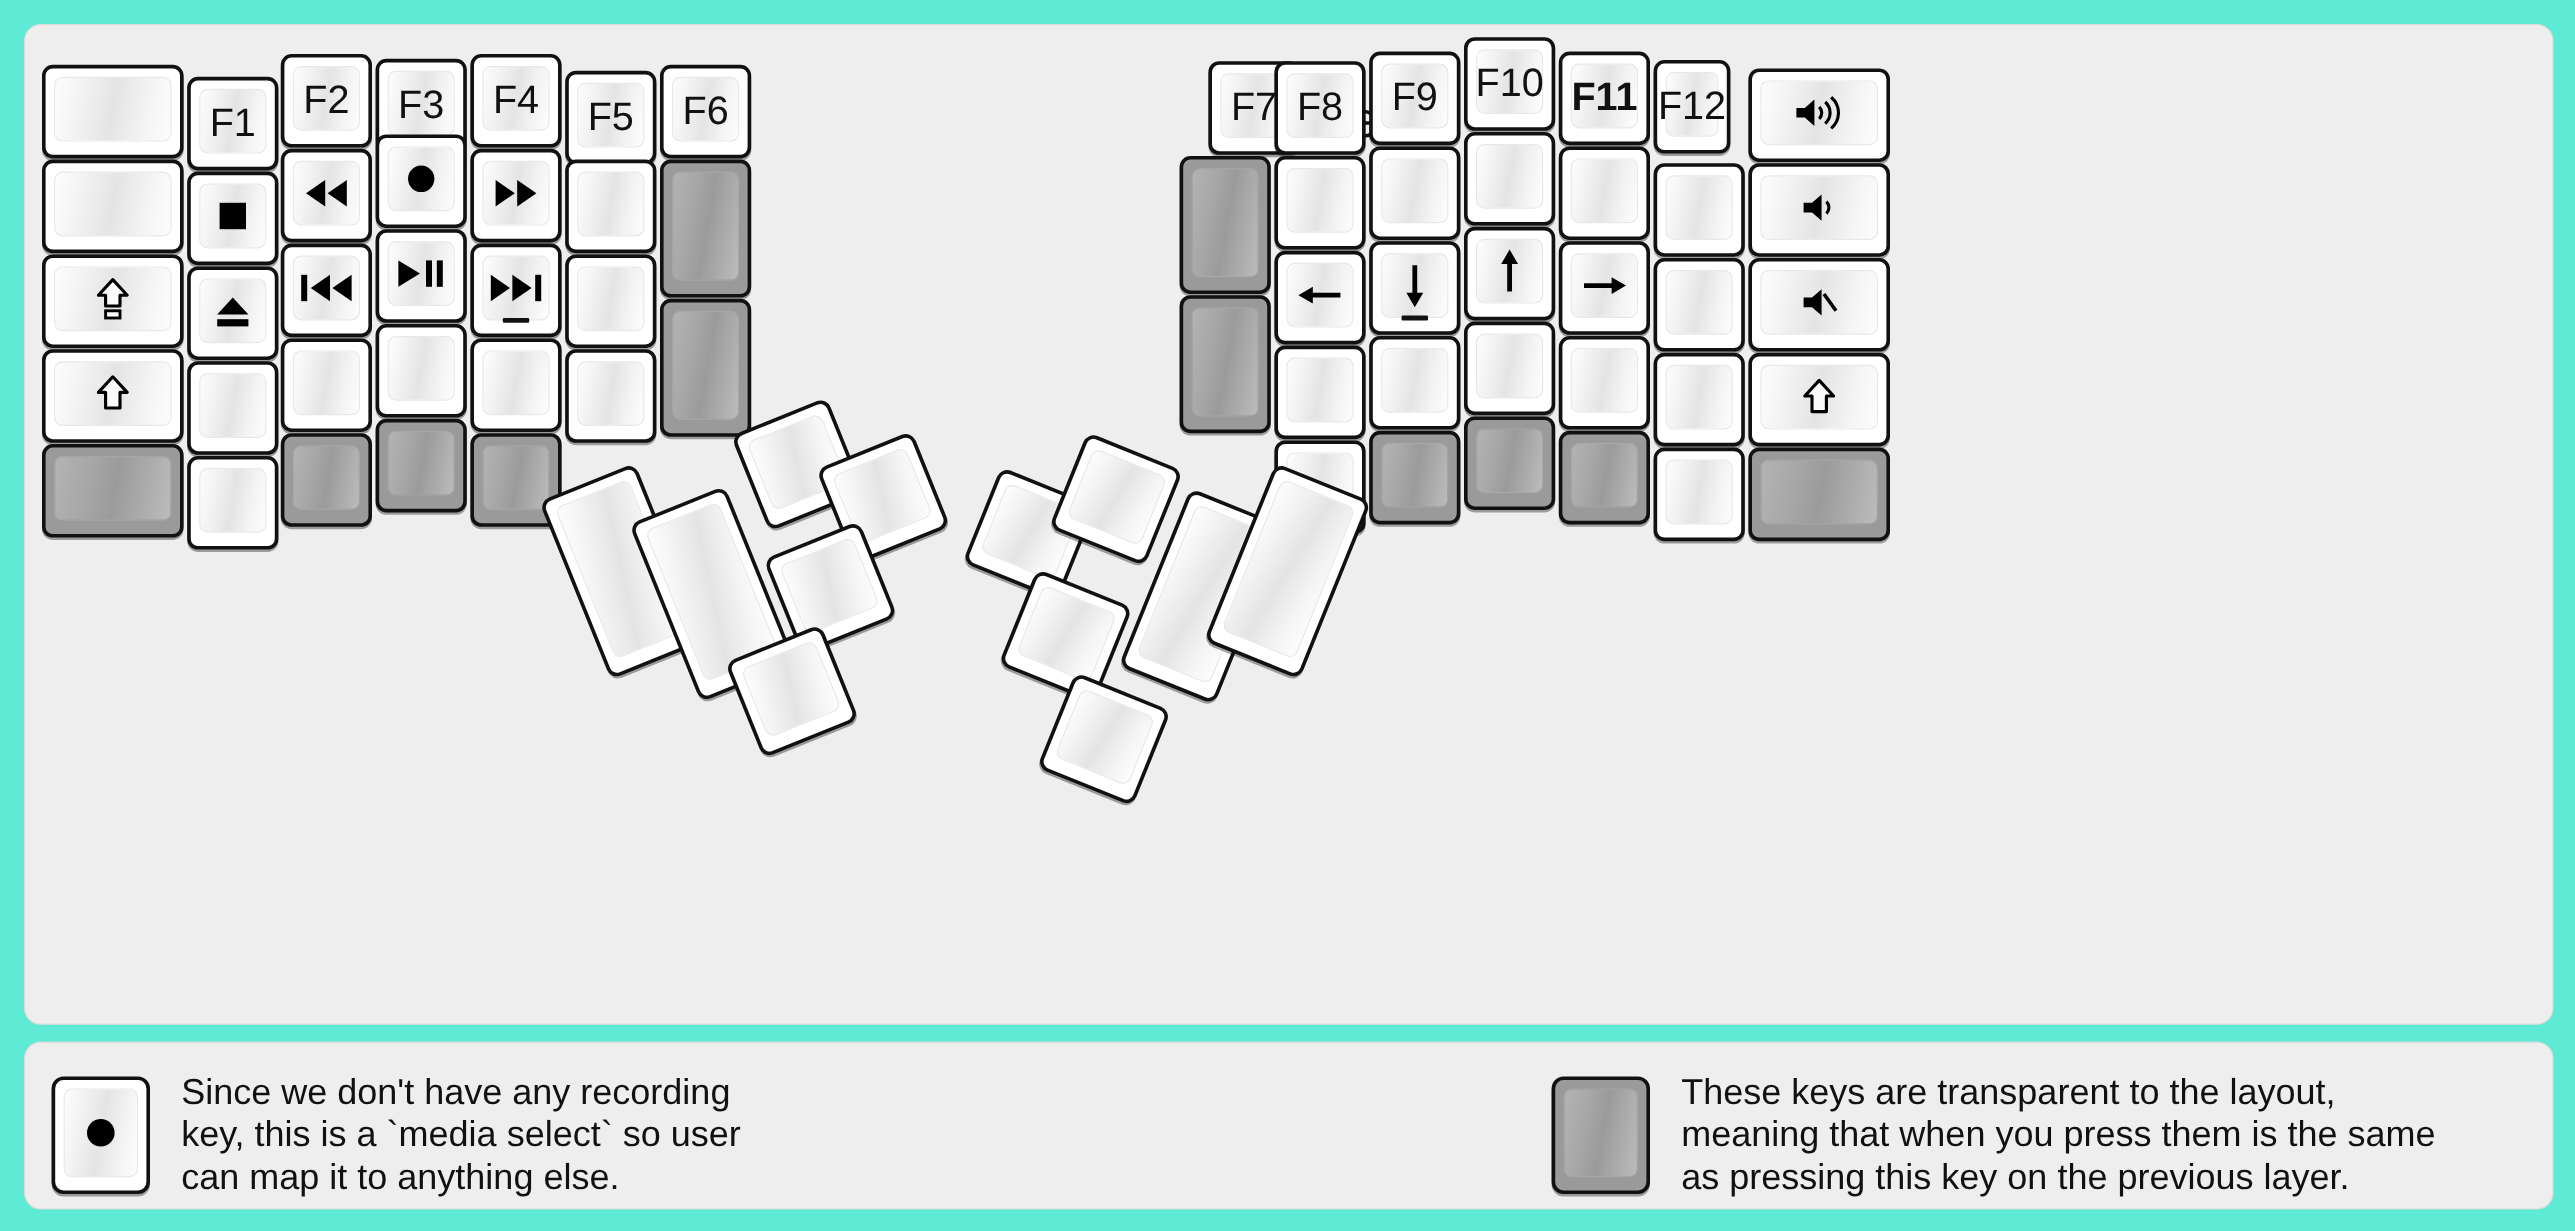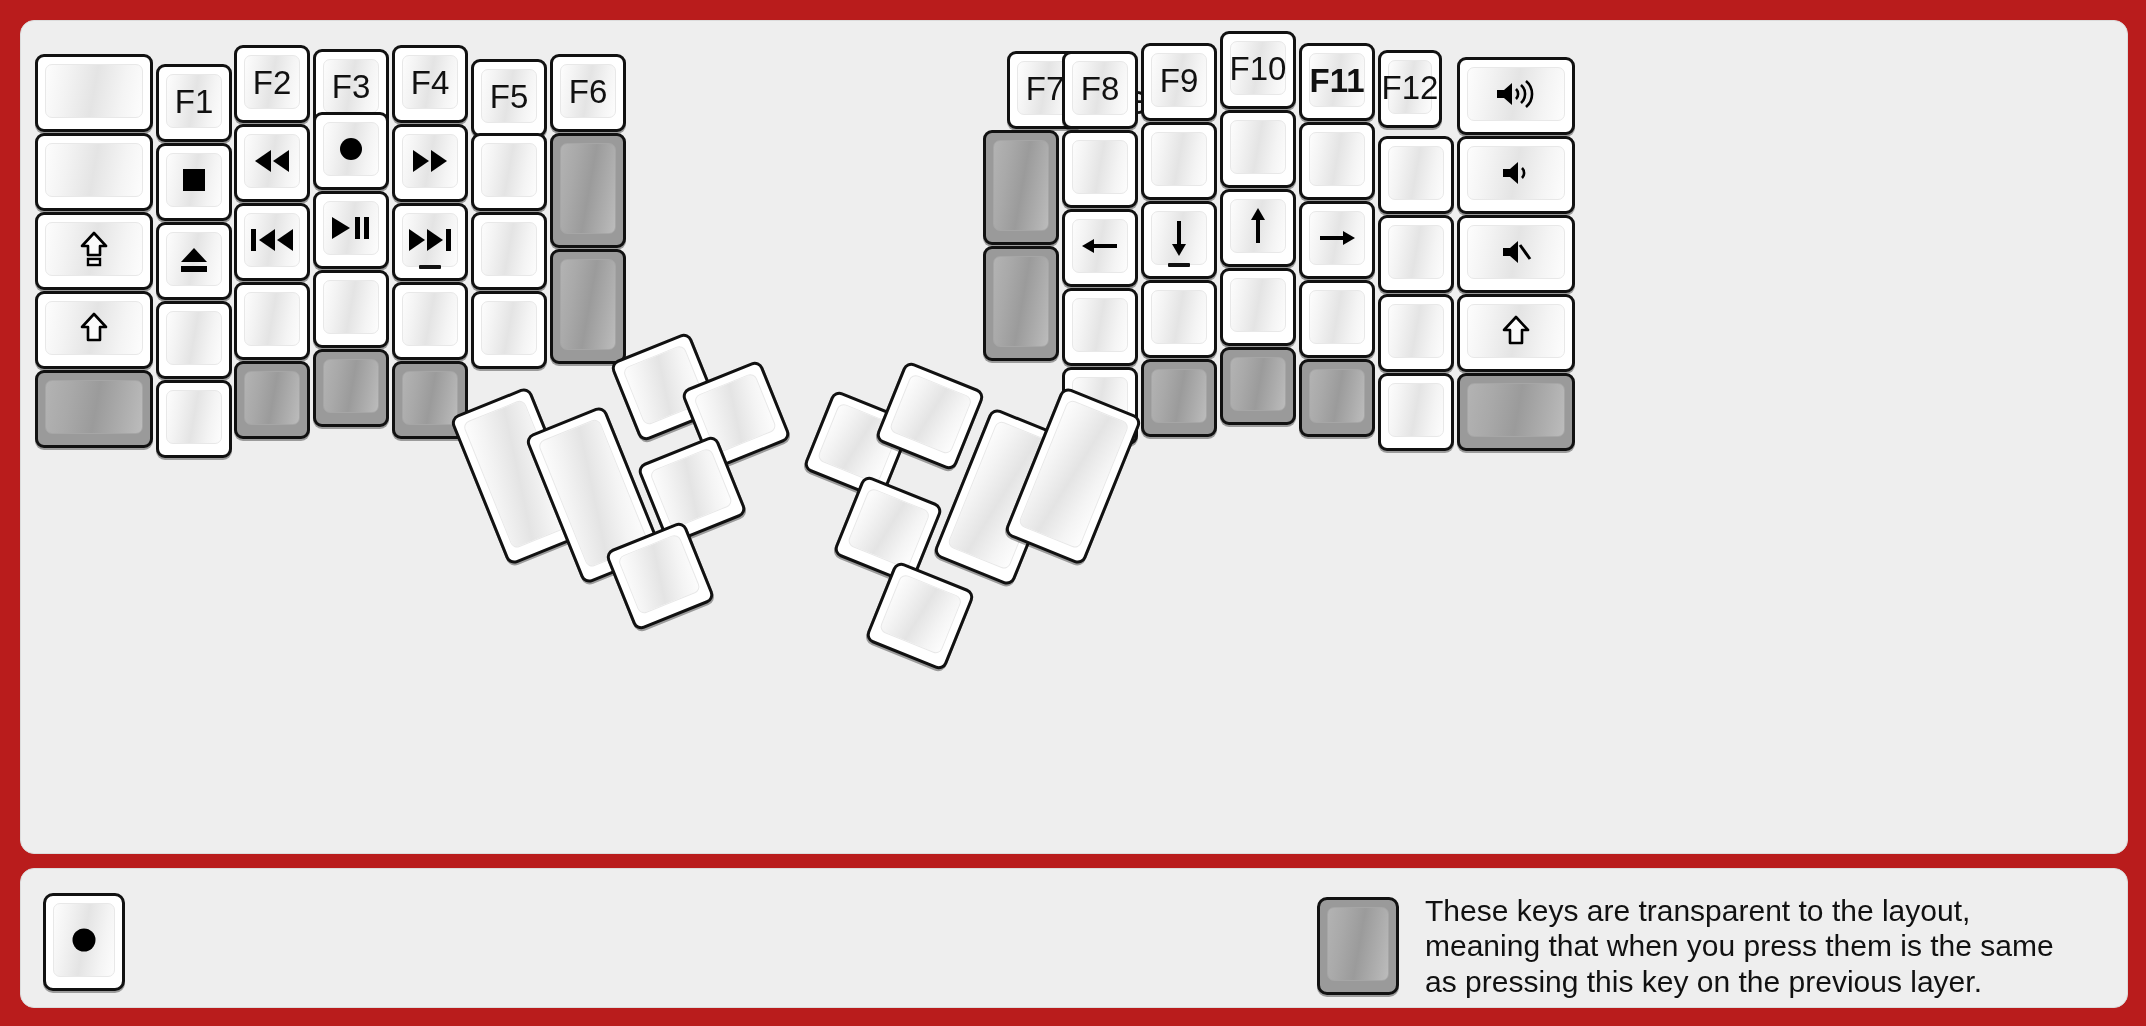--- a/index.html
+++ b/index.html
@@ -2,21 +2,21 @@
 <html><head>
 <meta charset="utf-8">
 <title>fn Layer</title>
 <style>
   html,body{margin:0;padding:0;background:#ffffff;}
   body{
     width:2146px;height:1026px;
     font-family:"Liberation Sans","DejaVu Sans",sans-serif;
     overflow:hidden;
   }
-  #root{position:relative;width:2146px;height:1026px;background:#b91c1c;}
+  #root{position:relative;width:2146px;height:1026px;background:#5eead4;}
 
   .panel{
     position:absolute;
     background:#eeeeee;
     border-radius:14px;
     border:1px solid #dcdcdc;
   }
   #board-panel{left:20px;top:20px;width:2106px;height:832px;}
   #legend-panel{left:20px;top:868px;width:2106px;height:138px;}
 
@@ -92,21 +92,21 @@
     border:1px solid #a6a6a6;
   }
   .leg .ltext{
     margin-left:26px;
     font-size:30px;color:#111;
     line-height:1.18;
     white-space:pre-line;
   }
   #leg1{left:22px;top:24px;}
   #leg2{left:664px;top:32px;}
-  #leg3{left:1272px;top:24px;margin-left:24px;}
+  #leg3{left:1272px;top:24px;}
 </style>
 </head>
 <body>
 
 <div id="root">
 
   <div id="board-panel" class="panel">
     <div id="title">fn Layer</div>
     <div id="left-half">
         <div class="key" style="left: 14px; top: 33px; width: 118px; height: 78px;">
@@ -464,20 +464,23 @@
 
   <div id="legend-panel" class="panel">
     <div class="leg" id="leg1">
       <div class="lkey">
         <div class="cap">
           <svg class="ic" width="34" height="34" viewBox="0 0 34 34">
               <circle cx="17" cy="17" r="11.5" fill="#000"></circle>
             </svg>
         </div>
       </div>
+      <div class="ltext">Since we don't have any recording
+key, this is a `media select` so user
+can map it to anything else.</div>
     </div>
 
 
     <div class="leg" id="leg3">
       <div class="lkey trans">
         <div class="cap"></div>
       </div>
       <div class="ltext">These keys are transparent to the layout,
 meaning that when you press them is the same
 as pressing this key on the previous layer.</div>

